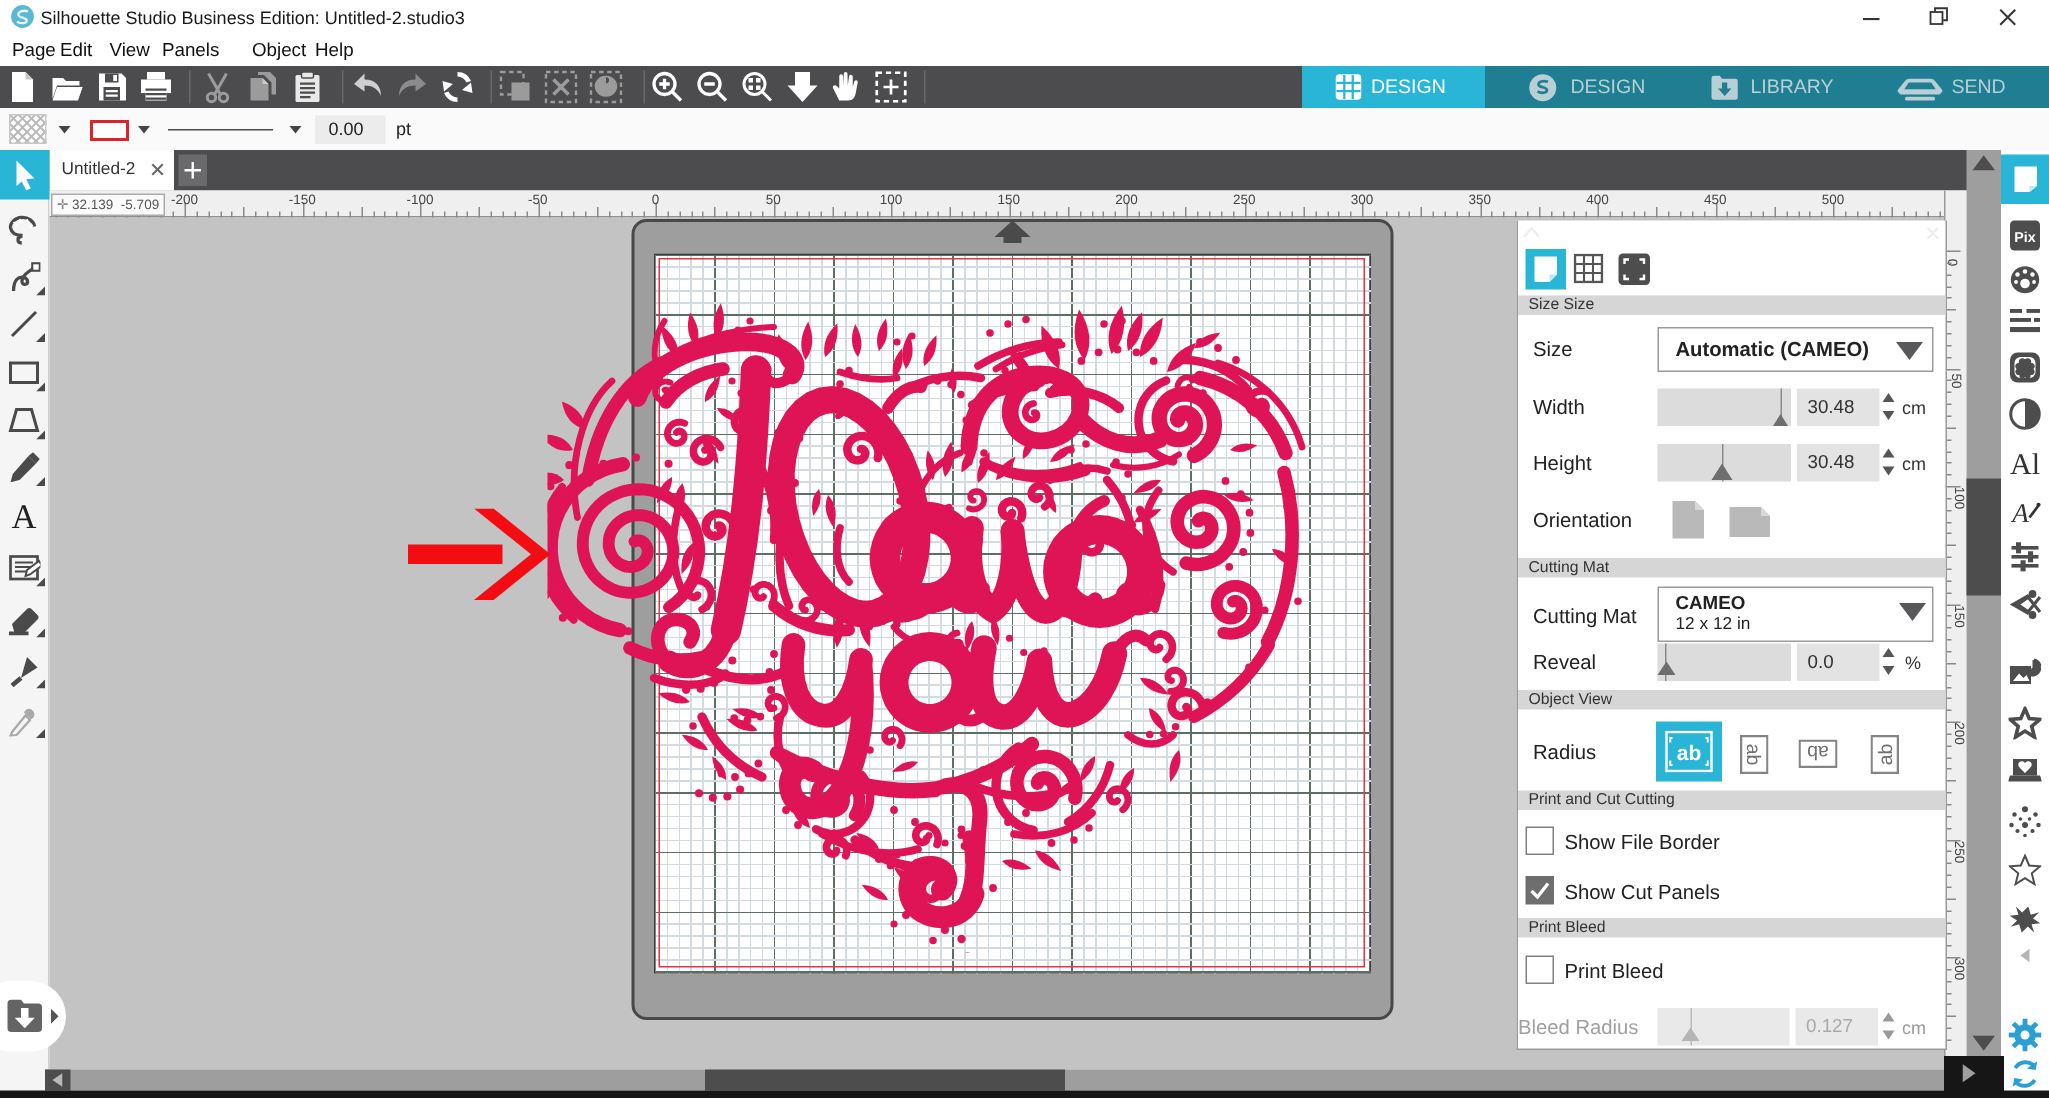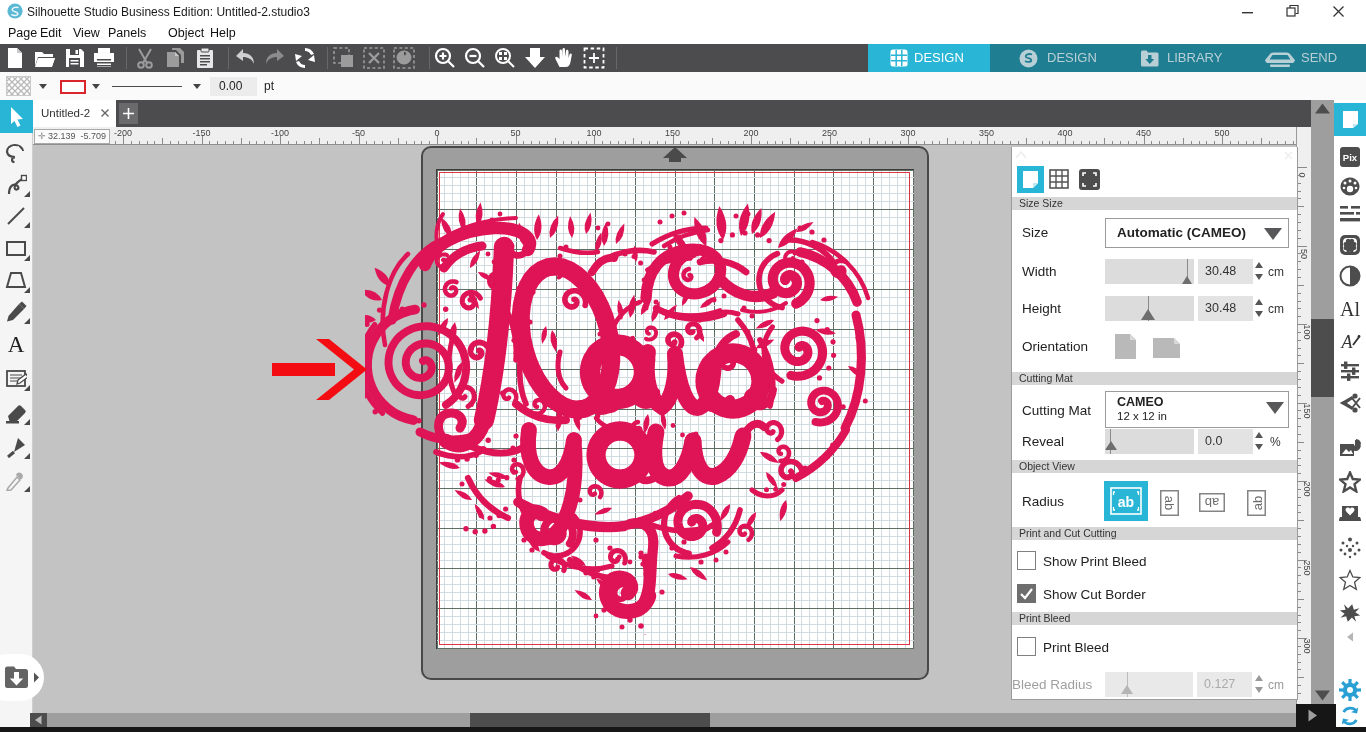--- a/index.html
+++ b/index.html
@@ -1299,26 +1299,26 @@
         <text x="13.0" y="14.5" font-size="13" fill="#6e6e6e" text-anchor="middle">ab</text>
       </g>
     </svg>
 <svg class="abs" style="left:1247px;top:490px;" width="19" height="26" viewBox="0 0 19 26">
       <rect x="0.75" y="0.75" width="17.5" height="24.5" fill="none" stroke="#848484" stroke-width="1.5"></rect>
       <g transform="rotate(270 9.5 13.0)">
         <text x="9.5" y="18.0" font-size="13" fill="#6e6e6e" text-anchor="middle">ab</text>
       </g>
     </svg>
 <div class="abs" style="left:1017px;top:551px;width:19px;height:19px;background:#fff;border:1.5px solid #808080"></div>
-<div class="cblabel" style="top:554px">Show Print Bleed</div>
+<div class="cblabel" style="top:554px">Show File Border</div>
 <div class="abs" style="left:1017px;top:584px;width:19px;height:19px;background:#6e6e6e"></div>
 <svg class="abs" style="left:1019px;top:587px;" width="15" height="13" viewBox="0 0 15 13">
       <path d="M2 7 L6 11 L13 2" stroke="#fff" stroke-width="2.2" fill="none"></path>
     </svg>
-<div class="cblabel" style="top:587px">Show Cut Border</div>
+<div class="cblabel" style="top:587px">Show Cut Panels</div>
 <div class="abs" style="left:1017px;top:637px;width:19px;height:19px;background:#fff;border:1.5px solid #808080"></div>
 <div class="cblabel" style="top:640px">Print Bleed</div>
 <div class="abs" style="left:1012px;top:677px;font-size:13.5px;color:#a0a0a0">Bleed Radius</div>
 <div class="abs" style="left:1105px;top:672px;width:88px;height:25px;background:#e9e9e9"></div>
 <div class="abs" style="left:1127px;top:672px;width:1px;height:25px;background:#bbb"></div>
 <div class="abs" style="left:1121px;top:685px;width:0;height:0;border-left:6px solid transparent;border-right:6px solid transparent;border-bottom:9px solid #b5b5b5"></div>
 <div class="abs" style="left:1197px;top:672px;width:55px;height:25px;background:#e9e9e9;font-size:12.5px;color:#aaa;line-height:25px;padding-left:7px">0.127</div>
 <div class="abs" style="left:1255px;top:675px;width:0;height:0;border-left:4.5px solid transparent;border-right:4.5px solid transparent;border-bottom:6px solid #999"></div>
 <div class="abs" style="left:1255px;top:687px;width:0;height:0;border-left:4.5px solid transparent;border-right:4.5px solid transparent;border-top:6px solid #999"></div>
 <div class="abs" style="left:1268px;top:678px;font-size:12px;color:#999">cm</div>

